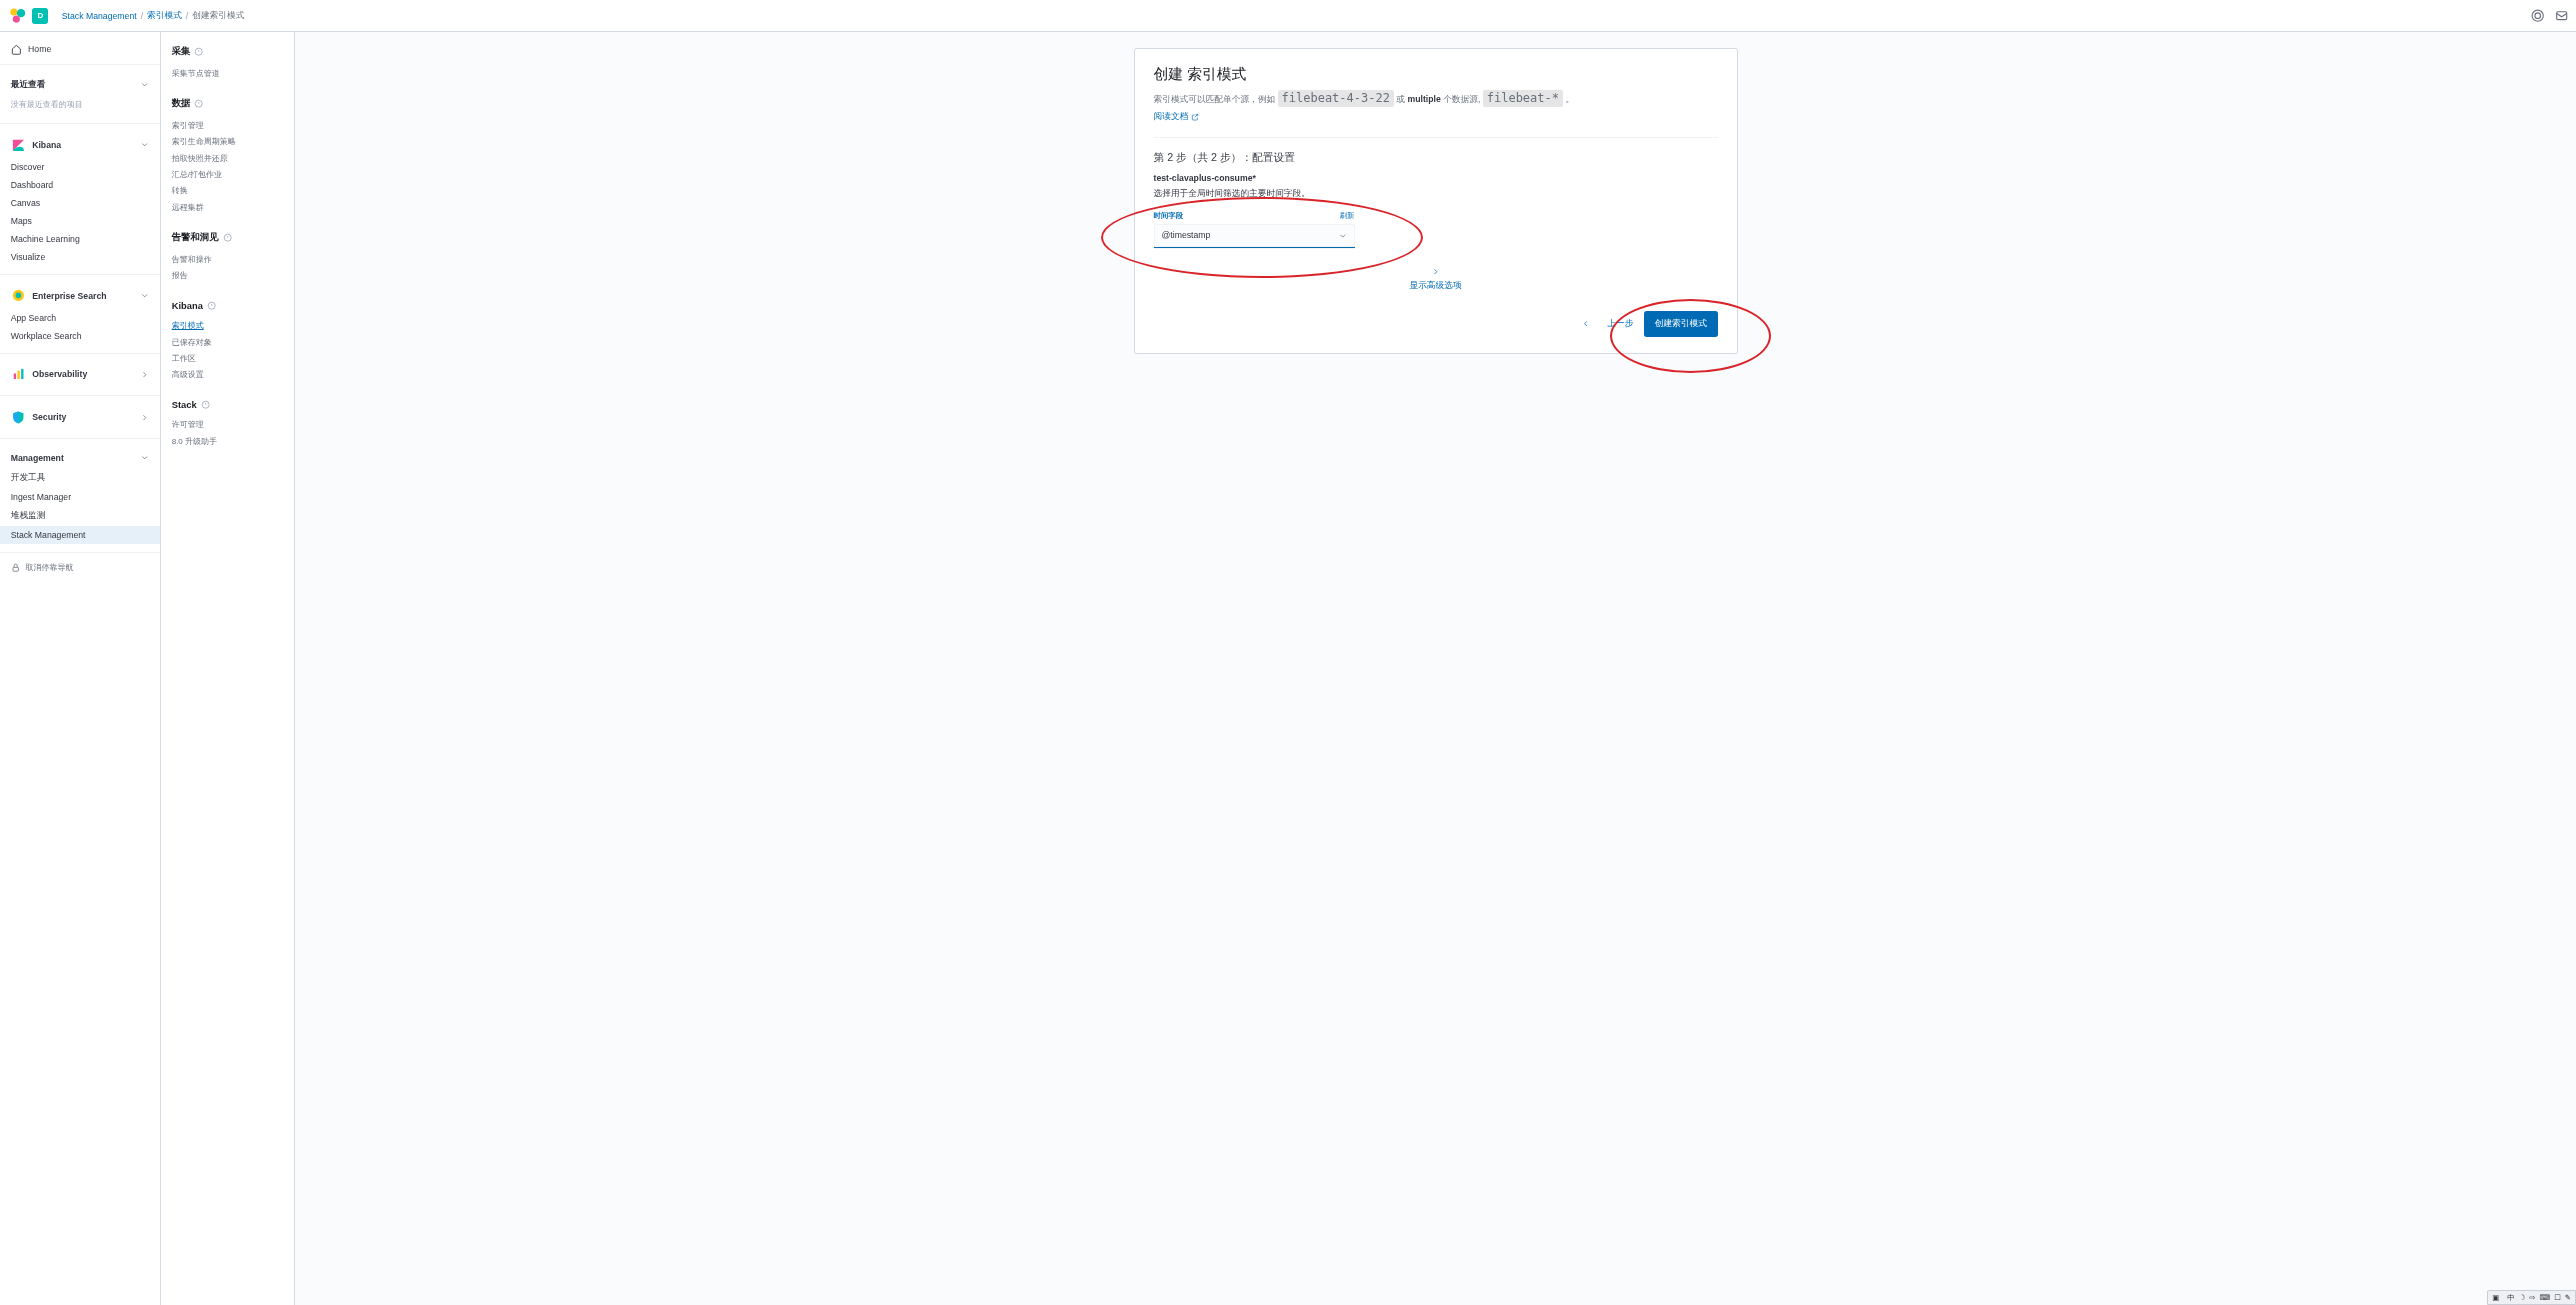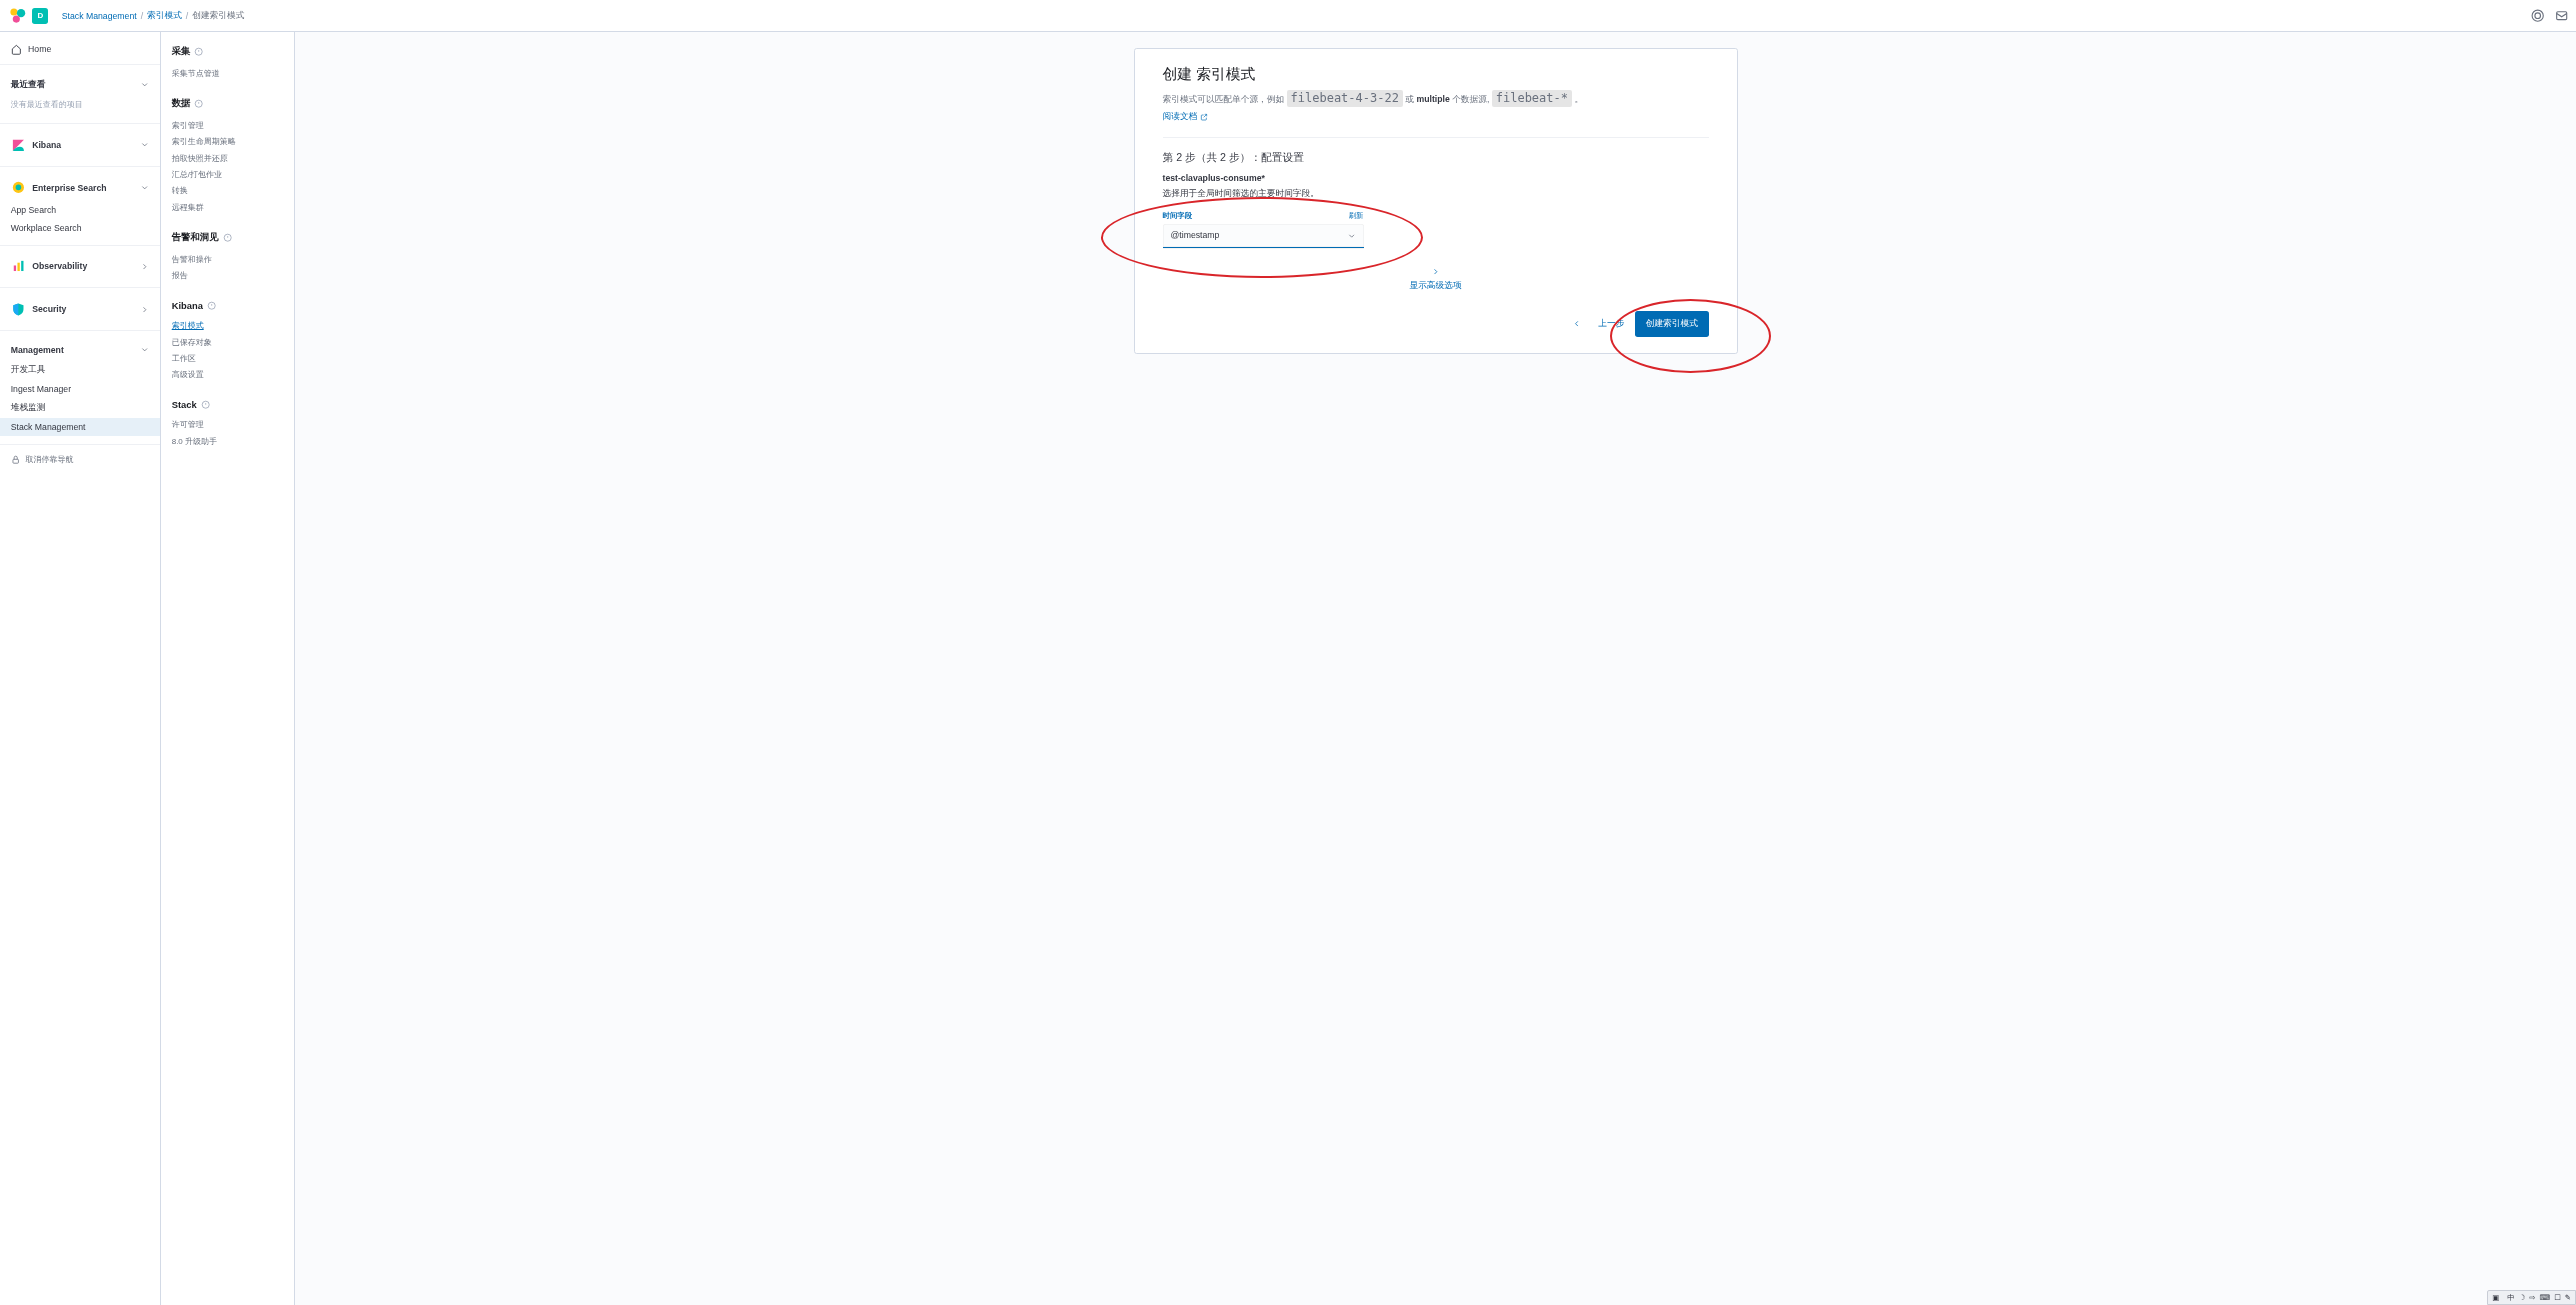--- a/index.html
+++ b/index.html
@@ -39,21 +39,21 @@
 
 .mgmt-sidebar { width: 134px; border-right: 0.7px solid #d3dae6; padding: 13.4px 10.7px; overflow-y: auto; font-size: 8.7px; }
 .mgmt-group { margin-bottom: 16px; }
 .mgmt-group-title { font-weight: 700; color: #1a1c21; margin-bottom: 6.7px; display: flex; align-items: center; gap: 4px; font-size: 9.4px; }
 .mgmt-group-title svg { width: 9.4px; height: 9.4px; color: #98a2b3; }
 .mgmt-link { display: block; color: #69707d; padding: 2.7px 0; font-size: 8px; cursor: pointer; }
 .mgmt-link.active { color: #006bb4; text-decoration: underline; }
 
 
 .main { flex: 1; overflow-y: auto; background: #fafbfd; padding: 16px; position: relative; }
-.panel { background: #fff; border: 0.7px solid #d3dae6; border-radius: 2.7px; max-width: 604px; margin: 0 auto; padding: 16px 28px; }
+.panel { background: #fff; border: 0.7px solid #d3dae6; border-radius: 2.7px; max-width: 604px; margin: 0 auto; padding: 16px 19px; }
 .panel h1 { font-size: 14.8px; font-weight: 400; color: #1a1c21; margin-bottom: 5.4px; }
 .panel-desc { font-size: 8.7px; color: #69707d; line-height: 1.6; }
 .panel-desc code { background: #e5e5e5; padding: 1.3px 4px; border-radius: 2px; font-family: Menlo, Consolas, monospace; font-size: 12px; }
 .panel-desc strong { font-weight: 700; color: #343741; }
 .doc-link { color: #006bb4; text-decoration: none; display: inline-flex; align-items: center; gap: 2.7px; margin-top: 2.7px; font-size: 8.7px; }
 .doc-link svg { width: 8px; height: 8px; }
 .hr { border-top: 0.7px solid #eef0f4; margin: 13.4px 0; }
 .step-title { font-size: 10.7px; font-weight: 400; margin-bottom: 8px; }
 .pattern-name { font-weight: 700; font-size: 8.7px; margin-bottom: 5.4px; }
 .help-text { font-size: 8.7px; color: #343741; margin-bottom: 10.7px; }
@@ -152,20 +152,28 @@
             <svg class="nav-section-icon" viewBox="0 0 32 32">
                 <path d="M4 4h24L4 28z" fill="#f04e98"></path>
                 <path d="M4 28c8-12 24-12 24 0H4z" fill="#00bfb3"></path>
               </svg>
             <span>Kibana</span>
           </div>
           <svg class="chev" viewBox="0 0 24 24" fill="none" stroke="currentColor" stroke-width="2">
               <path d="M6 9l6 6 6-6"></path>
             </svg>
         </div>
+        <div id="kibana-items">
+            <div class="nav-item">Discover</div>
+            <div class="nav-item">Dashboard</div>
+            <div class="nav-item">Canvas</div>
+            <div class="nav-item">Maps</div>
+            <div class="nav-item">Machine Learning</div>
+            <div class="nav-item">Visualize</div>
+          </div>
       </div>
       <div class="nav-divider"></div>
 
       <div class="nav-section">
         <div class="nav-section-header">
           <div class="sec-left">
             <svg class="nav-section-icon" viewBox="0 0 32 32">
                 <circle cx="16" cy="16" r="12" fill="#fec514"></circle>
                 <circle cx="16" cy="16" r="6" fill="#00bfb3"></circle>
               </svg>

